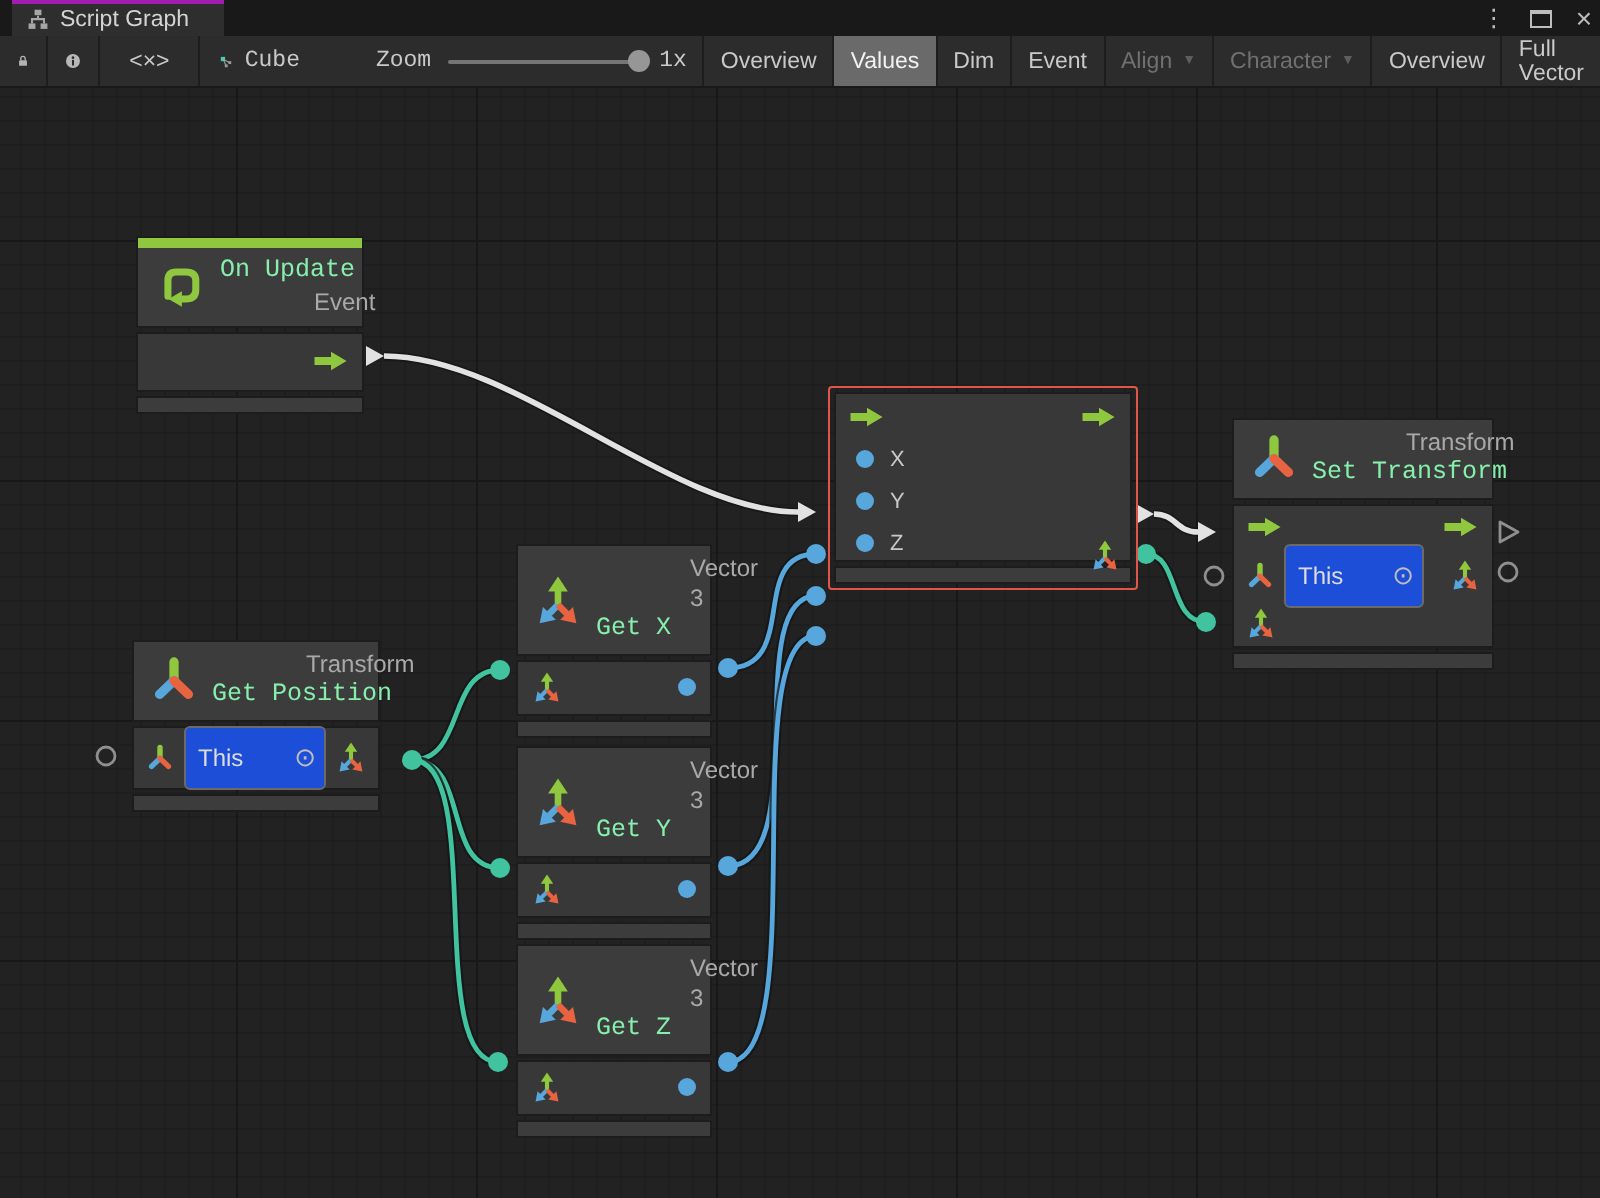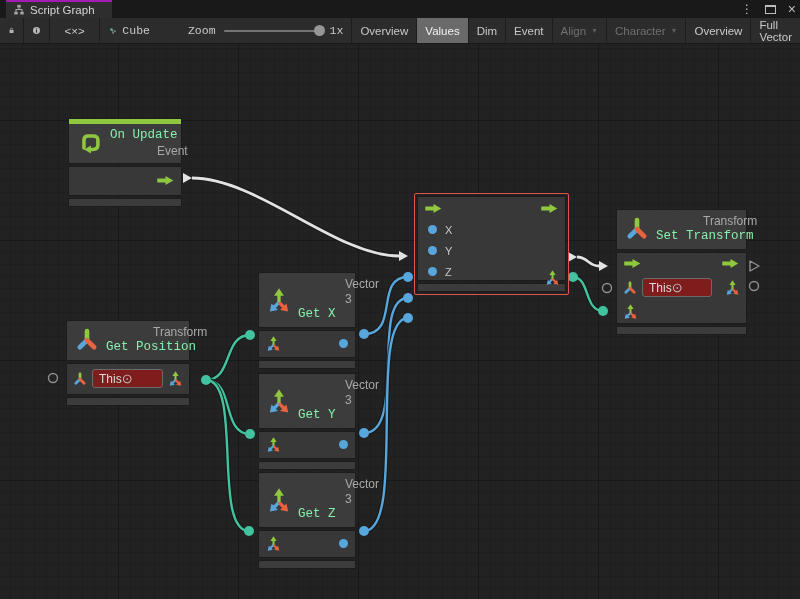--- a/index.html
+++ b/index.html
@@ -67,22 +67,22 @@
   .nbody { background:#383838; position:relative; }
   .row { display:flex; align-items:center; }
   .exec-row { justify-content:space-between; padding:0 7px; height:22px; }
   .port-row { height:21px; padding-left:10px; gap:8px; }
   .port-label { font-size:11px; color:#C8C8C8; }
   .dot { width:9px; height:9px; border-radius:50%; background:#58A7DC; }
   .footer { height:9px; background:#3C3C3C; border:1px solid #1C1C1C; }
   .sel-ring { position:absolute; inset:-3px; border:1.5px solid #E0564A;
     border-radius:2px; pointer-events:none; }
 
-  .field { display:flex; align-items:center; justify-content:flex-start;
-    height:19px; background:#7f1d1d; border:1px solid #6A6A6A; border-radius:3px;
+  .field { display:flex; align-items:center; justify-content:space-between;
+    height:32px; background:#1d4ed8; border:1px solid #6A6A6A; border-radius:3px;
     padding:0 4px 0 6px; color:#DCDCDC; font-size:12px; }
   .target { color:#BDBDBD; font-size:13px; line-height:1; }
 
   .ico { flex:none; }
   .mini { flex:none; }
 </style>
 </head>
 <body>
 
 <svg width="0" height="0" style="position:absolute" aria-hidden="true">

